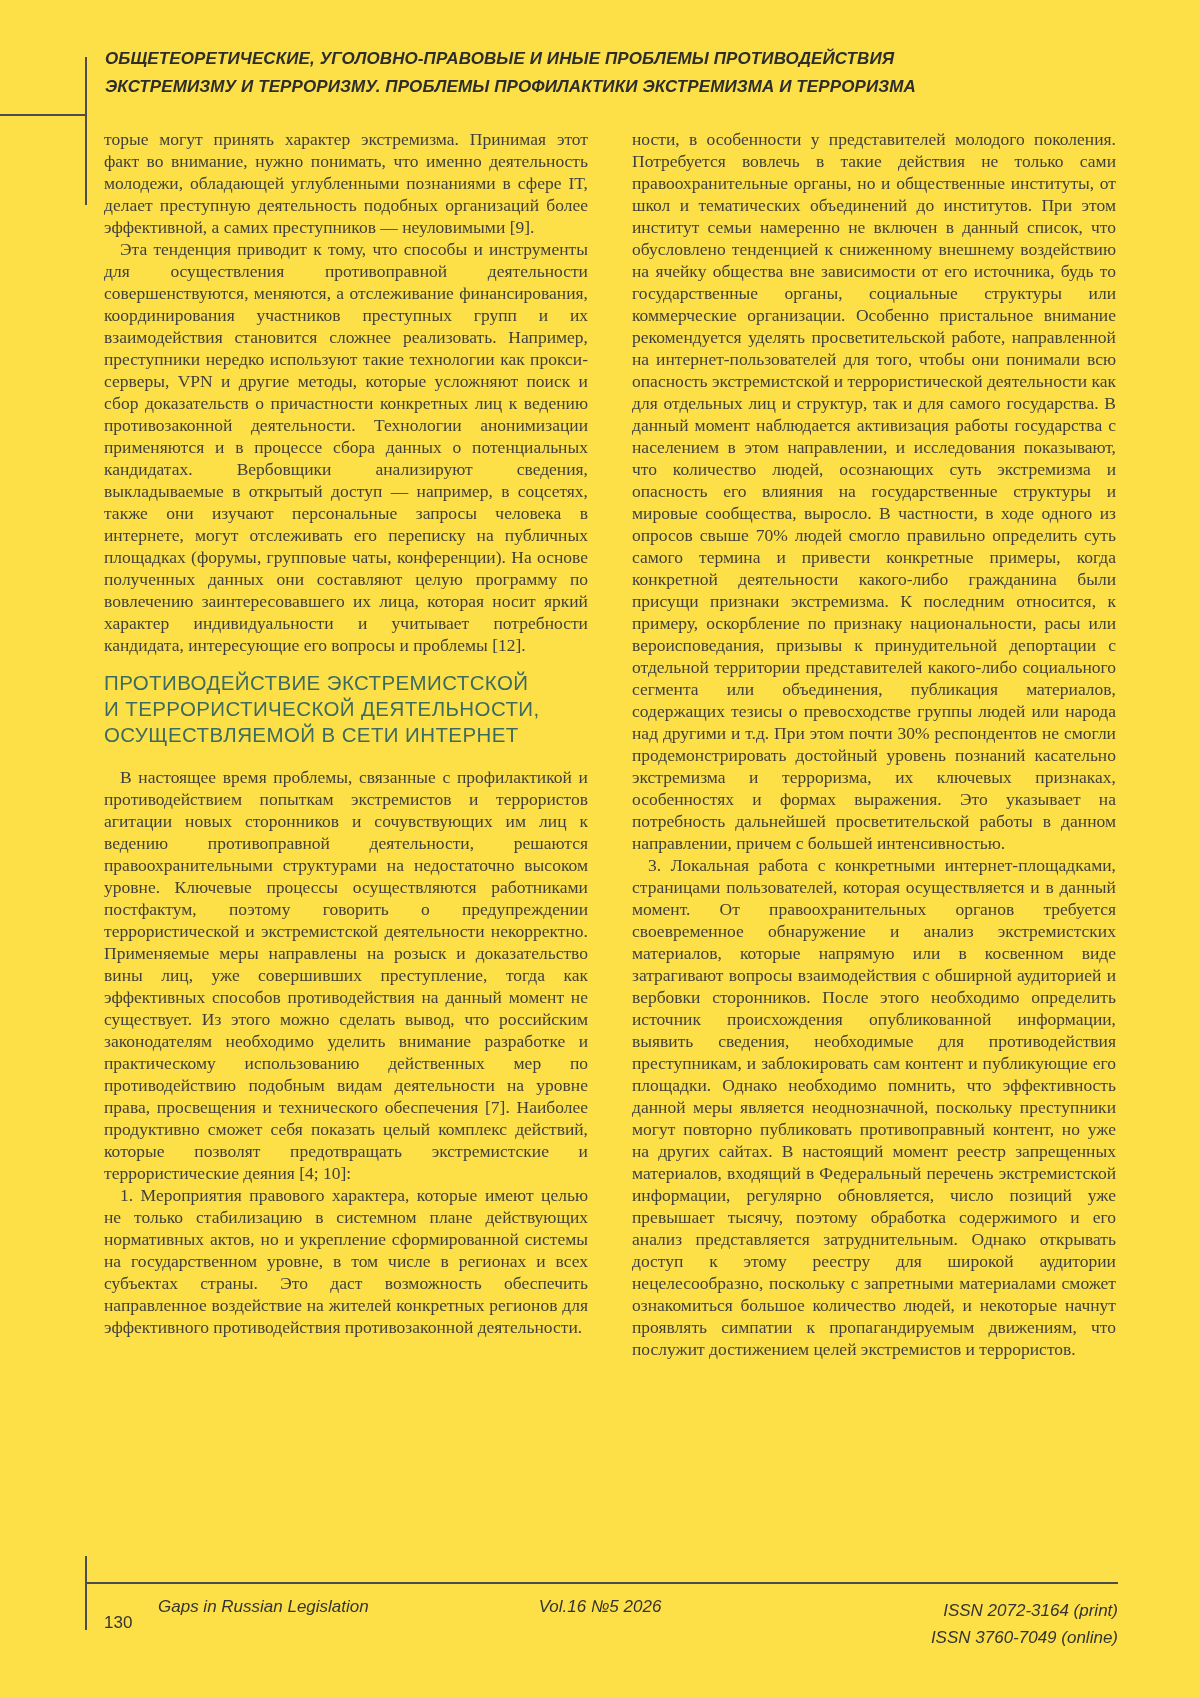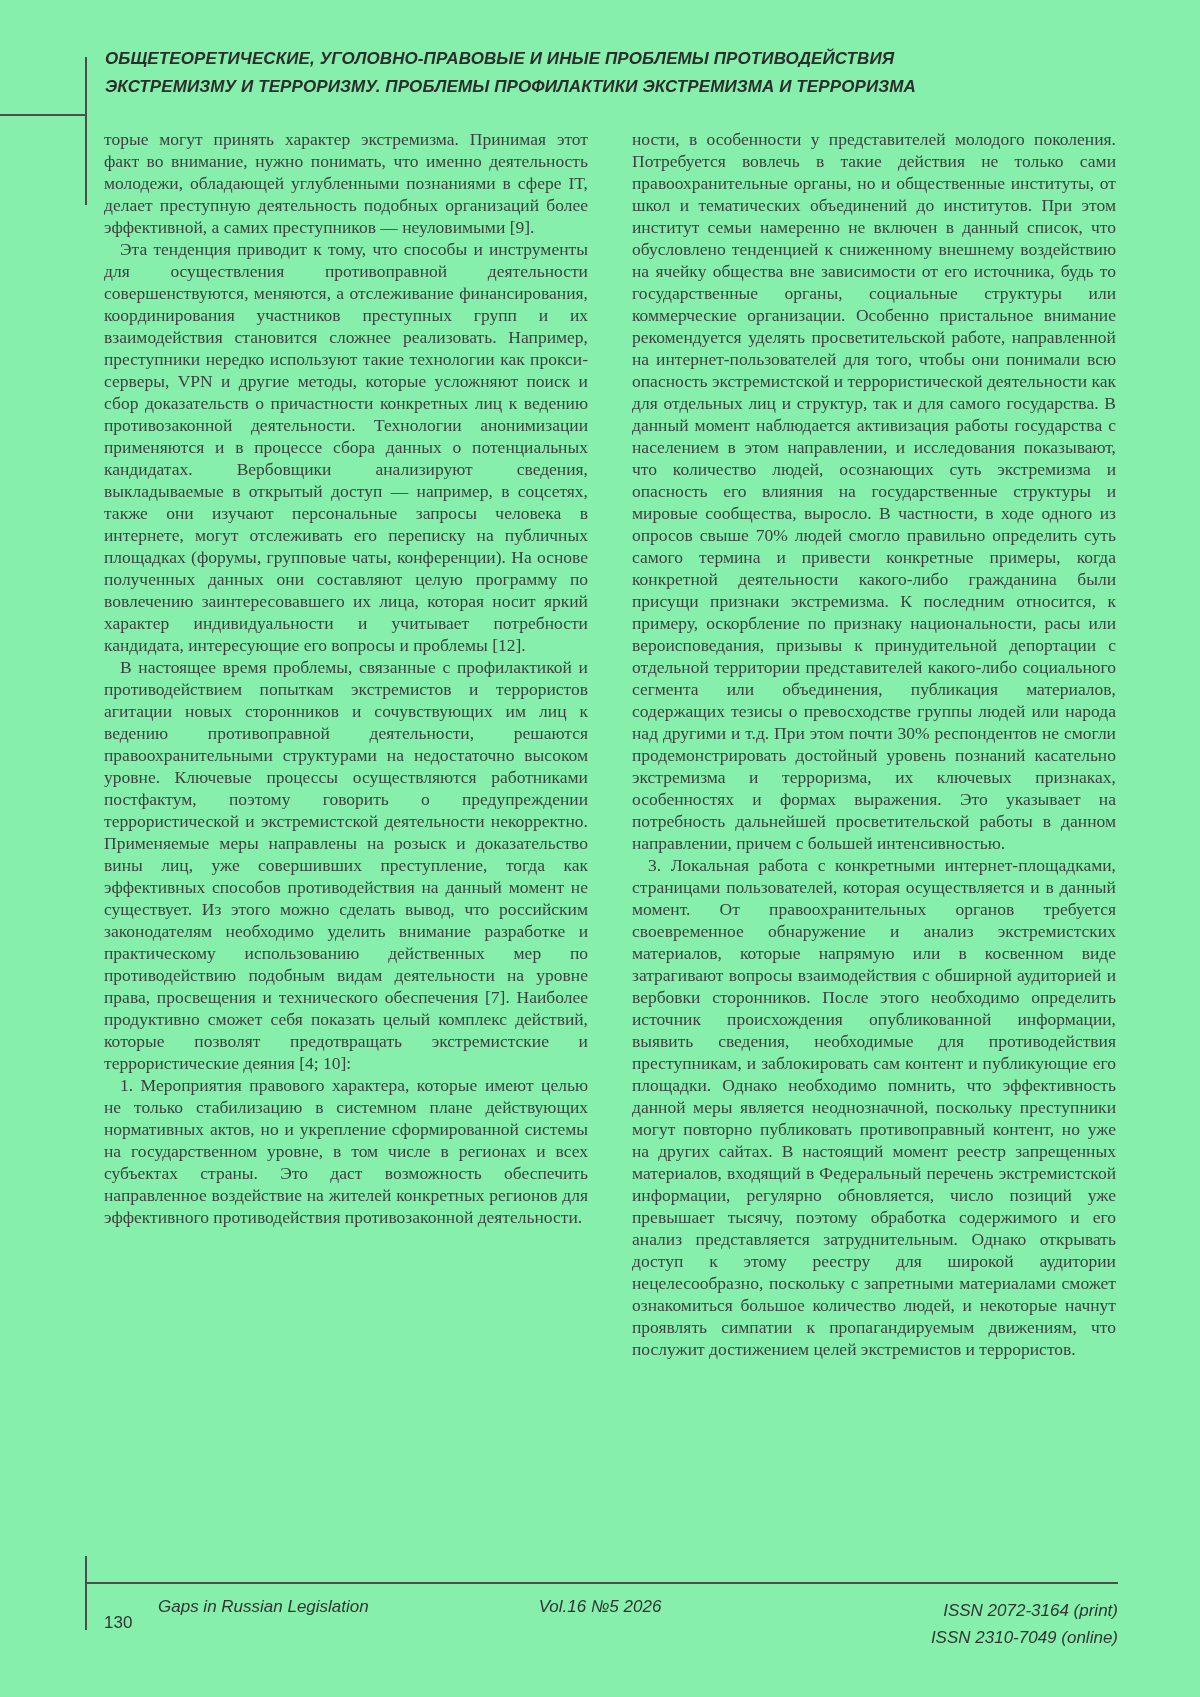--- a/index.html
+++ b/index.html
@@ -1,20 +1,20 @@
 <!DOCTYPE html>
 <html lang="ru"><head>
 <meta charset="utf-8">
 <style>
   html, body { margin: 0; padding: 0; background: #ffffff; }
   .page {
     position: relative;
     width: 1200px;
     height: 1697px;
-    background: #86efac;
+    background: #fde047;
     font-family: "Liberation Sans", sans-serif;
     color: #3f3f3f;
     overflow: hidden;
   }
   .running-head {
     position: absolute;
     left: 105px;
     top: 45px;
     width: 880px;
     font-weight: bold;
@@ -83,31 +83,34 @@
 
   <div class="running-head">ОБЩЕТЕОРЕТИЧЕСКИЕ, УГОЛОВНО-ПРАВОВЫЕ И ИНЫЕ ПРОБЛЕМЫ ПРОТИВОДЕЙСТВИЯ
 ЭКСТРЕМИЗМУ И ТЕРРОРИЗМУ. ПРОБЛЕМЫ ПРОФИЛАКТИКИ ЭКСТРЕМИЗМА И ТЕРРОРИЗМА</div>
 
   <div class="mark mark-v-top"></div>
   <div class="mark mark-h-top"></div>
 
   <div class="col col-left">
     <p>торые могут принять характер экстремизма. Принимая этот факт во внимание, нужно понимать, что именно деятельность молодежи, обладающей углубленными познаниями в сфере IT, делает преступную деятельность подобных организаций более эффективной, а самих преступников — неуловимыми [9].</p>
     <p class="ind">Эта тенденция приводит к тому, что способы и инструменты для осуществления противоправной деятельности совершенствуются, меняются, а отслеживание финансирования, координирования участников преступных групп и их взаимодействия становится сложнее реализовать. Например, преступники нередко используют такие технологии как прокси-серверы, VPN и другие методы, которые усложняют поиск и сбор доказательств о причастности конкретных лиц к ведению противозаконной деятельности. Технологии анонимизации применяются и в процессе сбора данных о потенциальных кандидатах. Вербовщики анализируют сведения, выкладываемые в открытый доступ — например, в соцсетях, также они изучают персональные запросы человека в интернете, могут отслеживать его переписку на публичных площадках (форумы, групповые чаты, конференции). На основе полученных данных они составляют целую программу по вовлечению заинтересовавшего их лица, которая носит яркий характер индивидуальности и учитывает потребности кандидата, интересующие его вопросы и проблемы [12].</p>
+    <h2 class="section-heading">ПРОТИВОДЕЙСТВИЕ ЭКСТРЕМИСТСКОЙ
+И ТЕРРОРИСТИЧЕСКОЙ ДЕЯТЕЛЬНОСТИ,
+ОСУЩЕСТВЛЯЕМОЙ В СЕТИ ИНТЕРНЕТ</h2>
     <p class="ind">В настоящее время проблемы, связанные с профилактикой и противодействием попыткам экстремистов и террористов агитации новых сторонников и сочувствующих им лиц к ведению противоправной деятельности, решаются правоохранительными структурами на недостаточно высоком уровне. Ключевые процессы осуществляются работниками постфактум, поэтому говорить о предупреждении террористической и экстремистской деятельности некорректно. Применяемые меры направлены на розыск и доказательство вины лиц, уже совершивших преступление, тогда как эффективных способов противодействия на данный момент не существует. Из этого можно сделать вывод, что российским законодателям необходимо уделить внимание разработке и практическому использованию действенных мер по противодействию подобным видам деятельности на уровне права, просвещения и технического обеспечения [7]. Наиболее продуктивно сможет себя показать целый комплекс действий, которые позволят предотвращать экстремистские и террористические деяния [4; 10]:</p>
     <p class="ind">1. Мероприятия правового характера, которые имеют целью не только стабилизацию в системном плане действующих нормативных актов, но и укрепление сформированной системы на государственном уровне, в том числе в регионах и всех субъектах страны. Это даст возможность обеспечить направленное воздействие на жителей конкретных регионов для эффективного противодействия противозаконной деятельности.</p>
   </div>
 
   <div class="col col-right">
     <p>ности, в особенности у представителей молодого поколения. Потребуется вовлечь в такие действия не только сами правоохранительные органы, но и общественные институты, от школ и тематических объединений до институтов. При этом институт семьи намеренно не включен в данный список, что обусловлено тенденцией к сниженному внешнему воздействию на ячейку общества вне зависимости от его источника, будь то государственные органы, социальные структуры или коммерческие организации. Особенно пристальное внимание рекомендуется уделять просветительской работе, направленной на интернет-пользователей для того, чтобы они понимали всю опасность экстремистской и террористической деятельности как для отдельных лиц и структур, так и для самого государства. В данный момент наблюдается активизация работы государства с населением в этом направлении, и исследования показывают, что количество людей, осознающих суть экстремизма и опасность его влияния на государственные структуры и мировые сообщества, выросло. В частности, в ходе одного из опросов свыше 70% людей смогло правильно определить суть самого термина и привести конкретные примеры, когда конкретной деятельности какого-либо гражданина были присущи признаки экстремизма. К последним относится, к примеру, оскорбление по признаку национальности, расы или вероисповедания, призывы к принудительной депортации с отдельной территории представителей какого-либо социального сегмента или объединения, публикация материалов, содержащих тезисы о превосходстве группы людей или народа над другими и т.д. При этом почти 30% респондентов не смогли продемонстрировать достойный уровень познаний касательно экстремизма и терроризма, их ключевых признаках, особенностях и формах выражения. Это указывает на потребность дальнейшей просветительской работы в данном направлении, причем с большей интенсивностью.</p>
     <p class="ind">3. Локальная работа с конкретными интернет-площадками, страницами пользователей, которая осуществляется и в данный момент. От правоохранительных органов требуется своевременное обнаружение и анализ экстремистских материалов, которые напрямую или в косвенном виде затрагивают вопросы взаимодействия с обширной аудиторией и вербовки сторонников. После этого необходимо определить источник происхождения опубликованной информации, выявить сведения, необходимые для противодействия преступникам, и заблокировать сам контент и публикующие его площадки. Однако необходимо помнить, что эффективность данной меры является неоднозначной, поскольку преступники могут повторно публиковать противоправный контент, но уже на других сайтах. В настоящий момент реестр запрещенных материалов, входящий в Федеральный перечень экстремистской информации, регулярно обновляется, число позиций уже превышает тысячу, поэтому обработка содержимого и его анализ представляется затруднительным. Однако открывать доступ к этому реестру для широкой аудитории нецелесообразно, поскольку с запретными материалами сможет ознакомиться большое количество людей, и некоторые начнут проявлять симпатии к пропагандируемым движениям, что послужит достижением целей экстремистов и террористов.</p>
   </div>
 
   <div class="mark footer-rule"></div>
   <div class="mark mark-v-bottom"></div>
 
   <div class="footer-page-num">130</div>
   <div class="footer-journal">Gaps in Russian Legislation</div>
   <div class="footer-volume">Vol.16 №5  2026</div>
   <div class="footer-issn">ISSN 2072-3164 (print)
-ISSN 2310-7049 (online)</div>
+ISSN 3760-7049 (online)</div>
 
 </div>
 
 </body></html>

